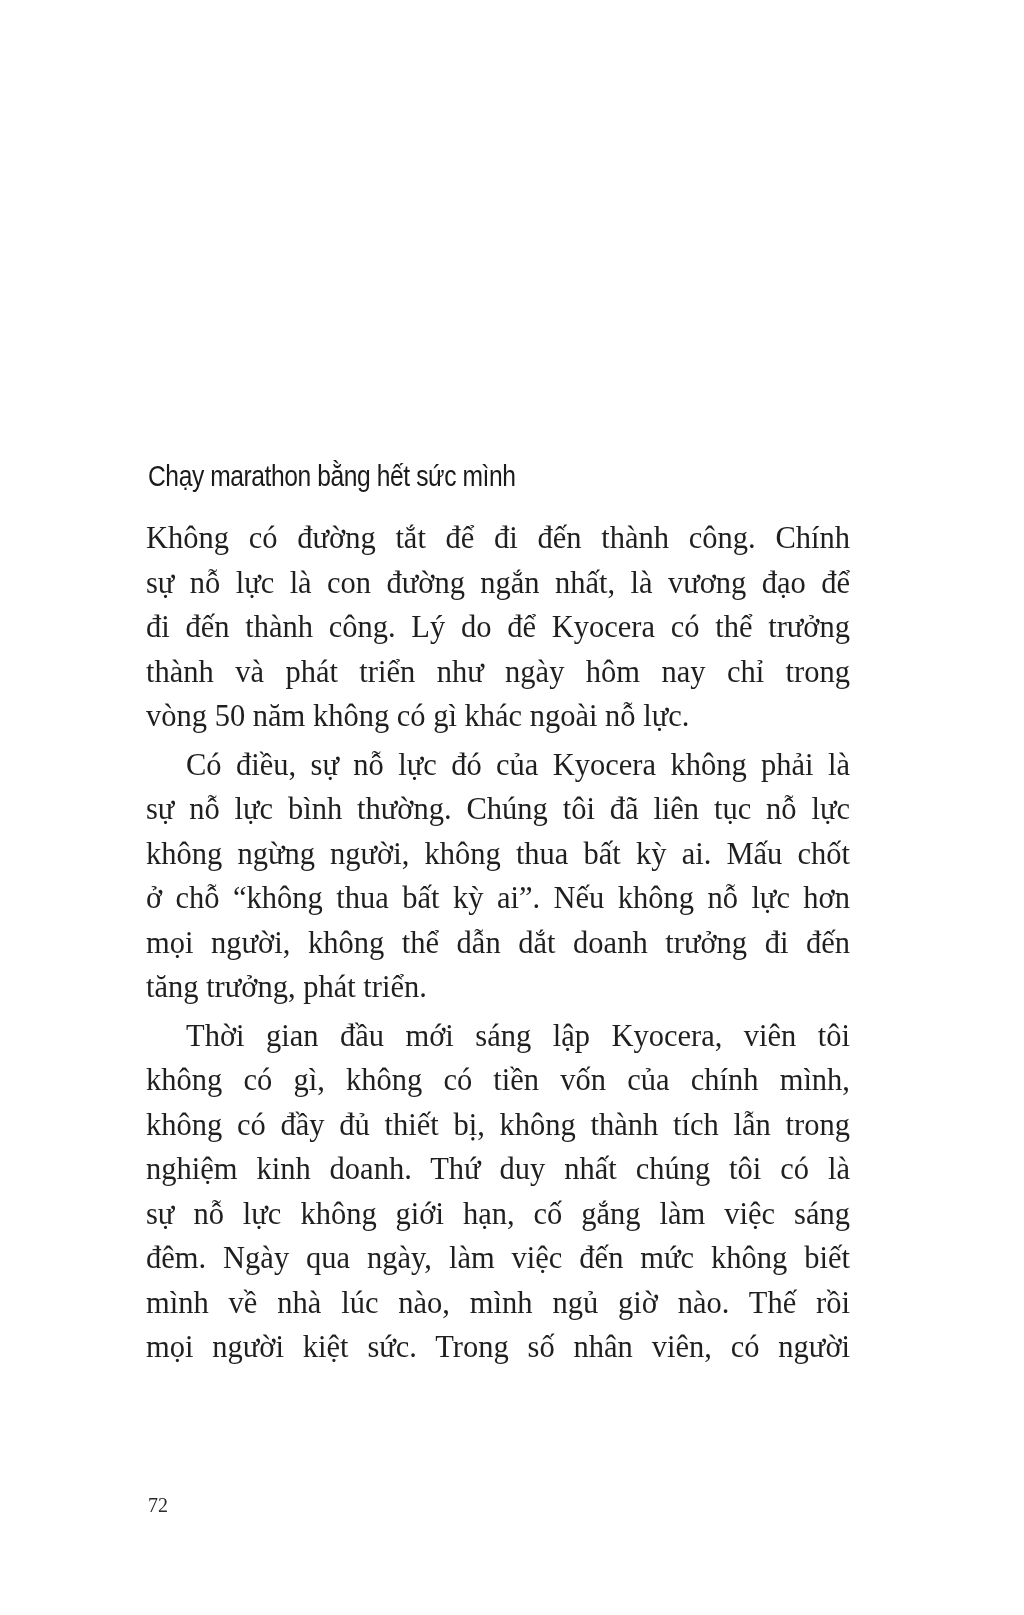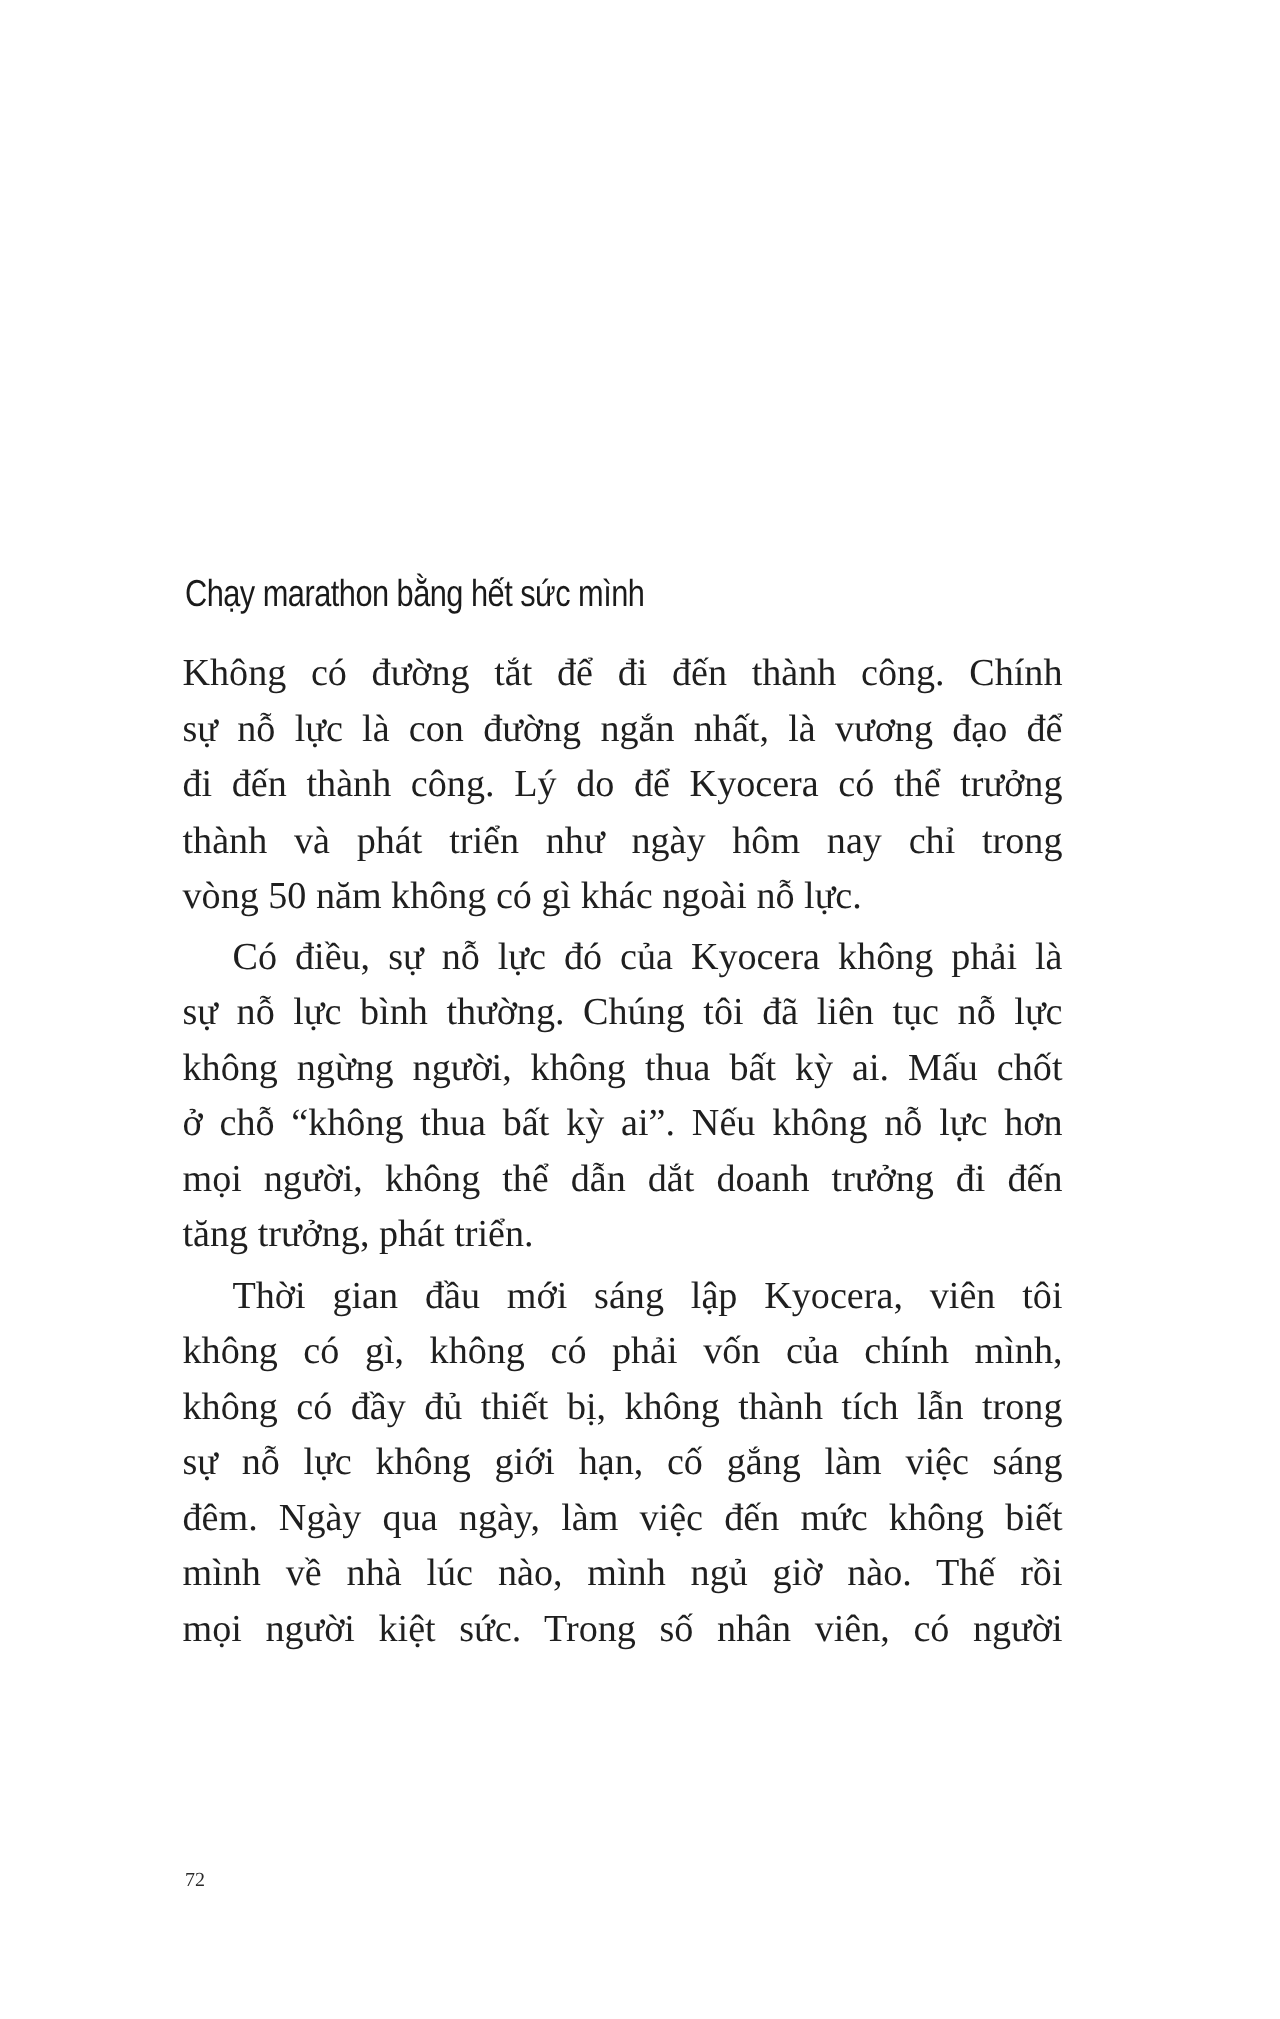--- a/index.html
+++ b/index.html
@@ -60,21 +60,21 @@
       white-space: nowrap;
     }
     .line.last {
       text-align-last: left;
     }
     .page-number {
       position: absolute;
       left: 148px;
       top: 1490px;
       font-family: "Liberation Serif", serif;
-      font-size: 16px;
+      font-size: 20px;
       line-height: 30px;
       color: #2a2a2a;
     }
   </style>
 </head>
 <body>
 
 <div class="page">
 
   <h2 class="section-heading">Chạy marathon bằng hết sức mình</h2>
@@ -93,22 +93,23 @@
       <span class="line" style="padding-left:40px;">Có điều, sự nỗ lực đó của Kyocera không phải là</span>
       <span class="line">sự nỗ lực bình thường. Chúng tôi đã liên tục nỗ lực</span>
       <span class="line">không ngừng người, không thua bất kỳ ai. Mấu chốt</span>
       <span class="line">ở chỗ “không thua bất kỳ ai”. Nếu không nỗ lực hơn</span>
       <span class="line">mọi người, không thể dẫn dắt doanh trưởng đi đến</span>
       <span class="line last">tăng trưởng, phát triển.</span>
     </div>
 
     <div class="para indent-block">
       <span class="line" style="padding-left:40px;">Thời gian đầu mới sáng lập Kyocera, viên tôi</span>
-      <span class="line">không có gì, không có phải vốn của chính mình,</span>
+      <span class="line">không có gì, không có tiền vốn của chính mình,</span>
       <span class="line">không có đầy đủ thiết bị, không thành tích lẫn trong</span>
+      <span class="line">nghiệm kinh doanh. Thứ duy nhất chúng tôi có là</span>
       <span class="line">sự nỗ lực không giới hạn, cố gắng làm việc sáng</span>
       <span class="line">đêm. Ngày qua ngày, làm việc đến mức không biết</span>
       <span class="line">mình về nhà lúc nào, mình ngủ giờ nào. Thế rồi</span>
       <span class="line">mọi người kiệt sức. Trong số nhân viên, có người</span>
     </div>
 
   </div>
 
   <div class="page-number">72</div>
 

